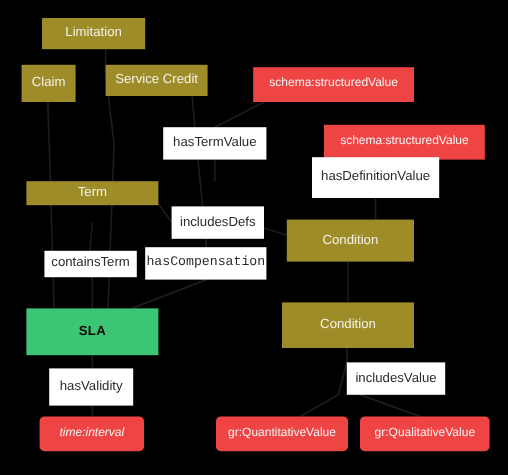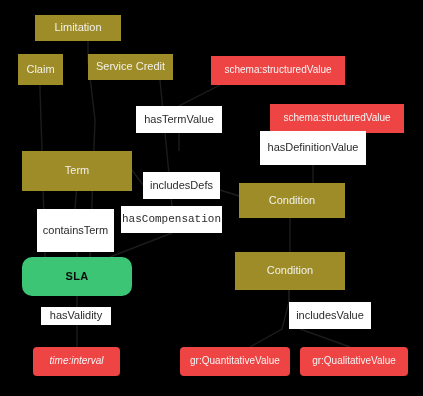--- a/index.html
+++ b/index.html
@@ -104,27 +104,27 @@
       </div>
       <div class="node node-class" style="left: 88px; top: 54px; width: 85px; height: 26px;">
         <span>Service Credit</span>
       </div>
       <div class="node node-external sharp" style="left: 211px; top: 56px; width: 134px; height: 29px;">
         <span>schema:structuredValue</span>
       </div>
       <div class="node node-external sharp" style="left: 270px; top: 104px; width: 134px; height: 29px;">
         <span>schema:structuredValue</span>
       </div>
-      <div class="node node-class" style="left: 22px; top: 151px; width: 110px; height: 40px;">
+      <div class="node node-class" style="left: 22px; top: 151px; width: 110px; height: 20px;">
         <span>Term</span>
       </div>
       <div class="node node-class" style="left: 239px; top: 183px; width: 106px; height: 35px;">
         <span>Condition</span>
       </div>
-      <div class="node node-root" style="left: 22px; top: 257px; width: 110px; height: 39px; border-radius: 10px;">
+      <div class="node node-root" style="left: 22px; top: 257px; width: 110px; height: 39px;">
         <span>SLA</span>
       </div>
       <div class="node node-class" style="left: 235px; top: 252px; width: 110px; height: 38px;">
         <span>Condition</span>
       </div>
       <div class="node node-external" style="left: 33px; top: 347px; width: 87px; height: 29px; font-style: italic;">
         <span>time:interval</span>
       </div>
       <div class="node node-external" style="left: 180px; top: 347px; width: 110px; height: 29px;">
         <span>gr:QuantitativeValue</span>
@@ -136,27 +136,27 @@
   <div id="label-layer">
       <div class="edge-label" style="left: 136px; top: 106px; width: 86px; height: 27px;">
         <span>hasTermValue</span>
       </div>
       <div class="edge-label" style="left: 260px; top: 131px; width: 106px; height: 34px;">
         <span>hasDefinitionValue</span>
       </div>
       <div class="edge-label" style="left: 143px; top: 172px; width: 77px; height: 27px;">
         <span>includesDefs</span>
       </div>
-      <div class="edge-label" style="left: 37px; top: 209px; width: 77px; height: 43px;">
+      <div class="edge-label" style="left: 37px; top: 209px; width: 77px; height: 22px;">
         <span>containsTerm</span>
       </div>
       <div class="edge-label" style="left: 121px; top: 206px; width: 101px; height: 27px; font-family: Liberation Mono, monospace;">
         <span>hasCompensation</span>
       </div>
       <div class="edge-label" style="left: 249px; top: 302px; width: 82px; height: 27px; margin-left: 40px;">
         <span>includesValue</span>
       </div>
-      <div class="edge-label" style="left: 41px; top: 307px; width: 70px; height: 18px;">
+      <div class="edge-label" style="left: 41px; top: 307px; width: 70px; height: 31px;">
         <span>hasValidity</span>
       </div>
     </div>
 
 </div>
 
 </body></html>

